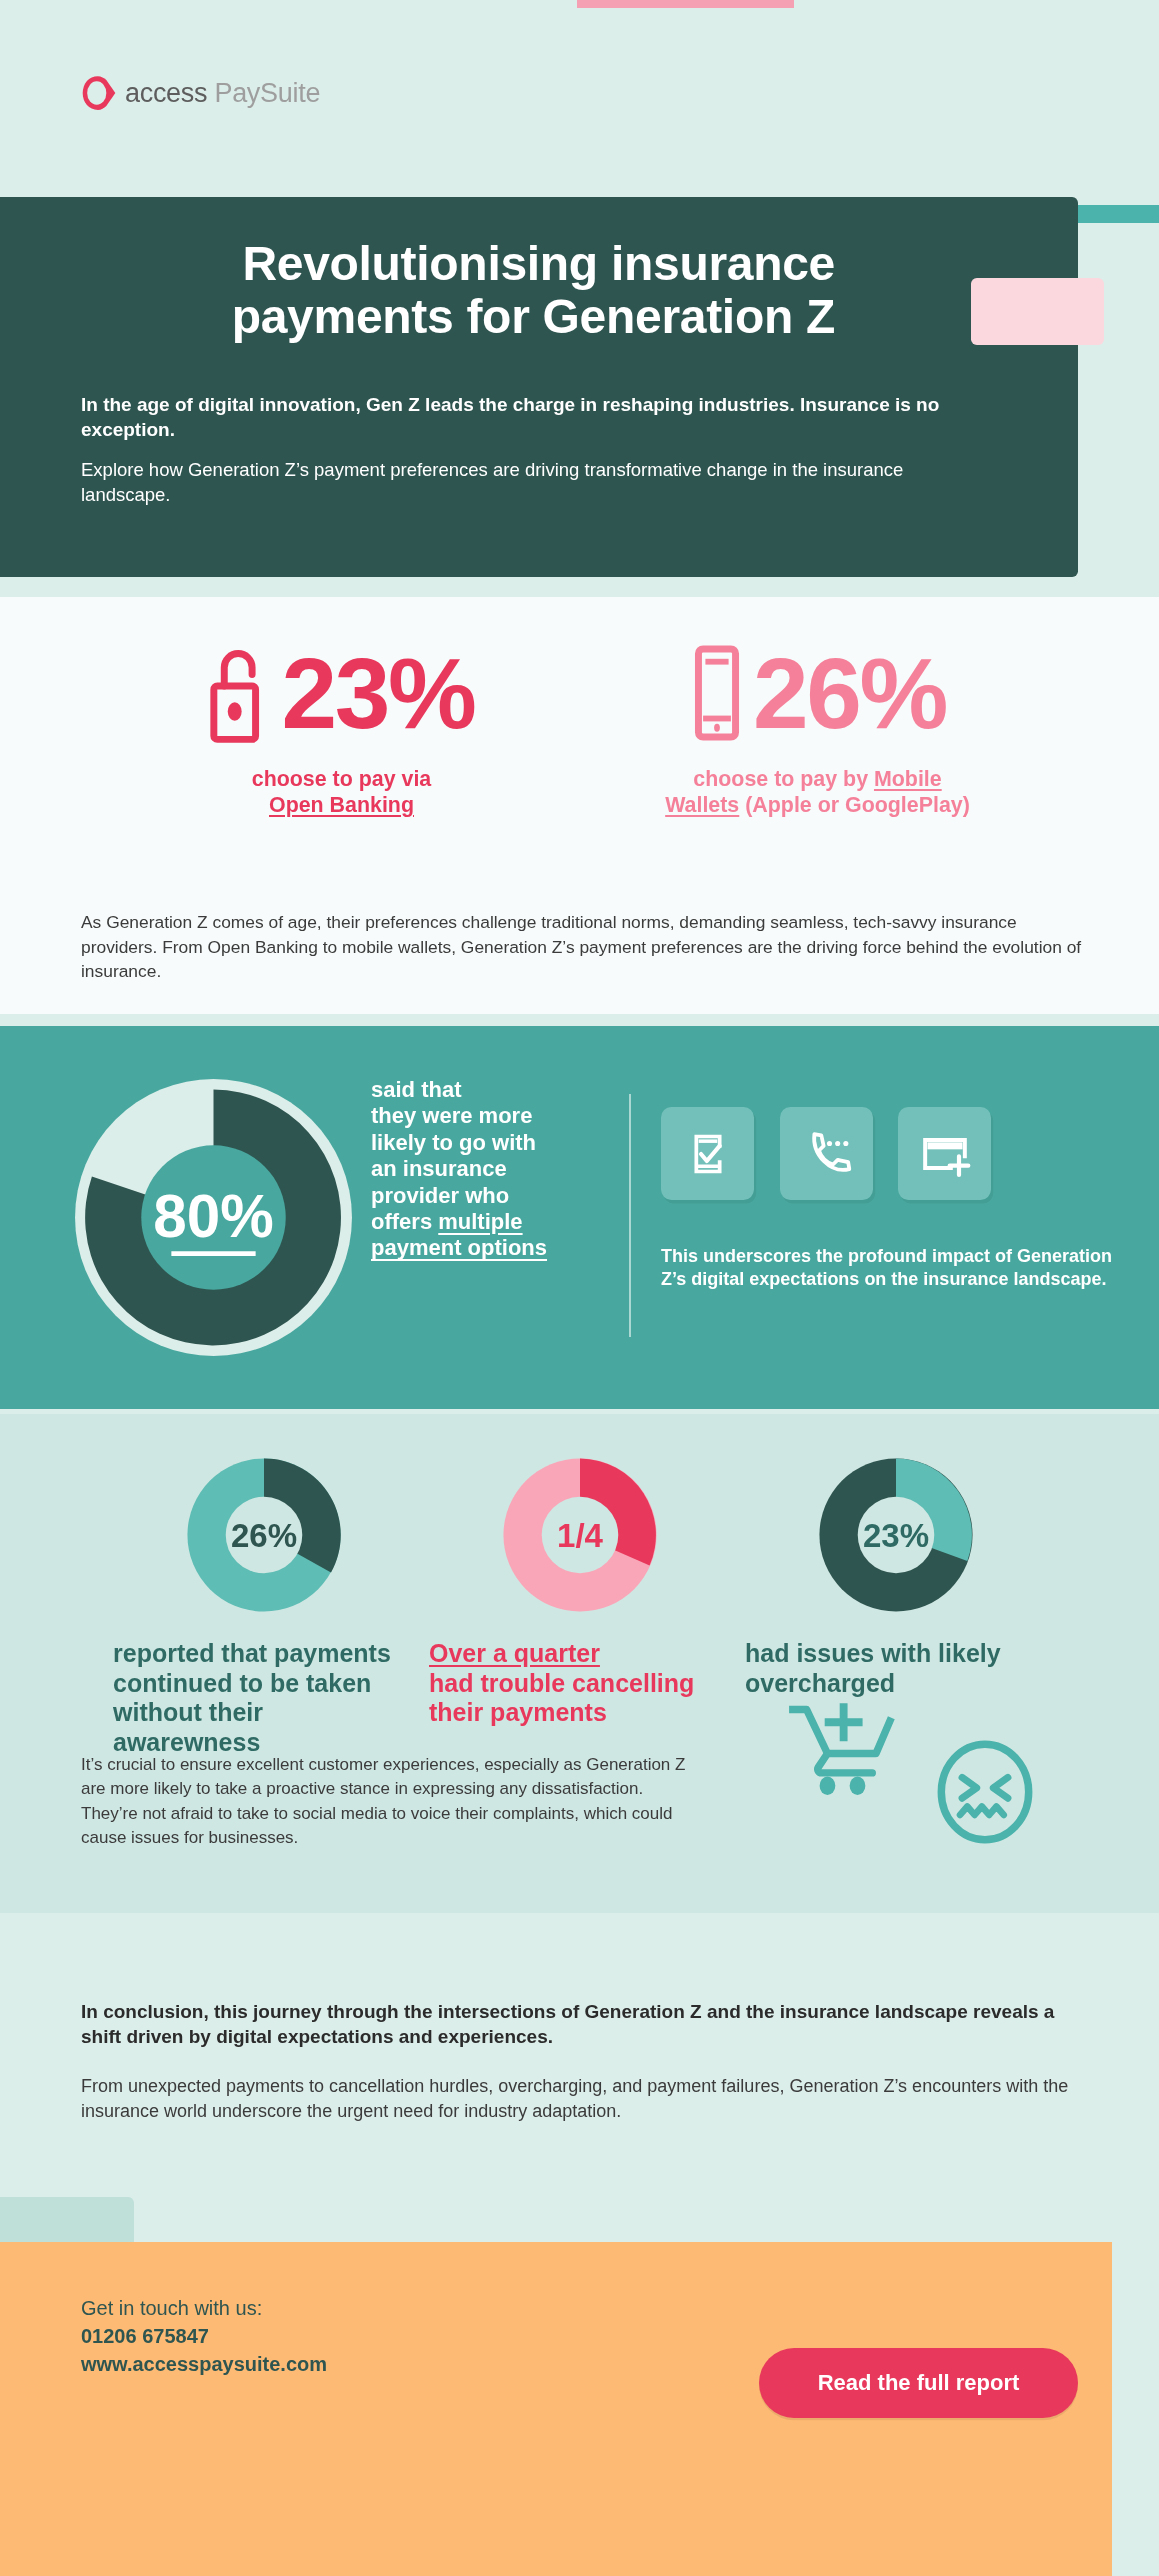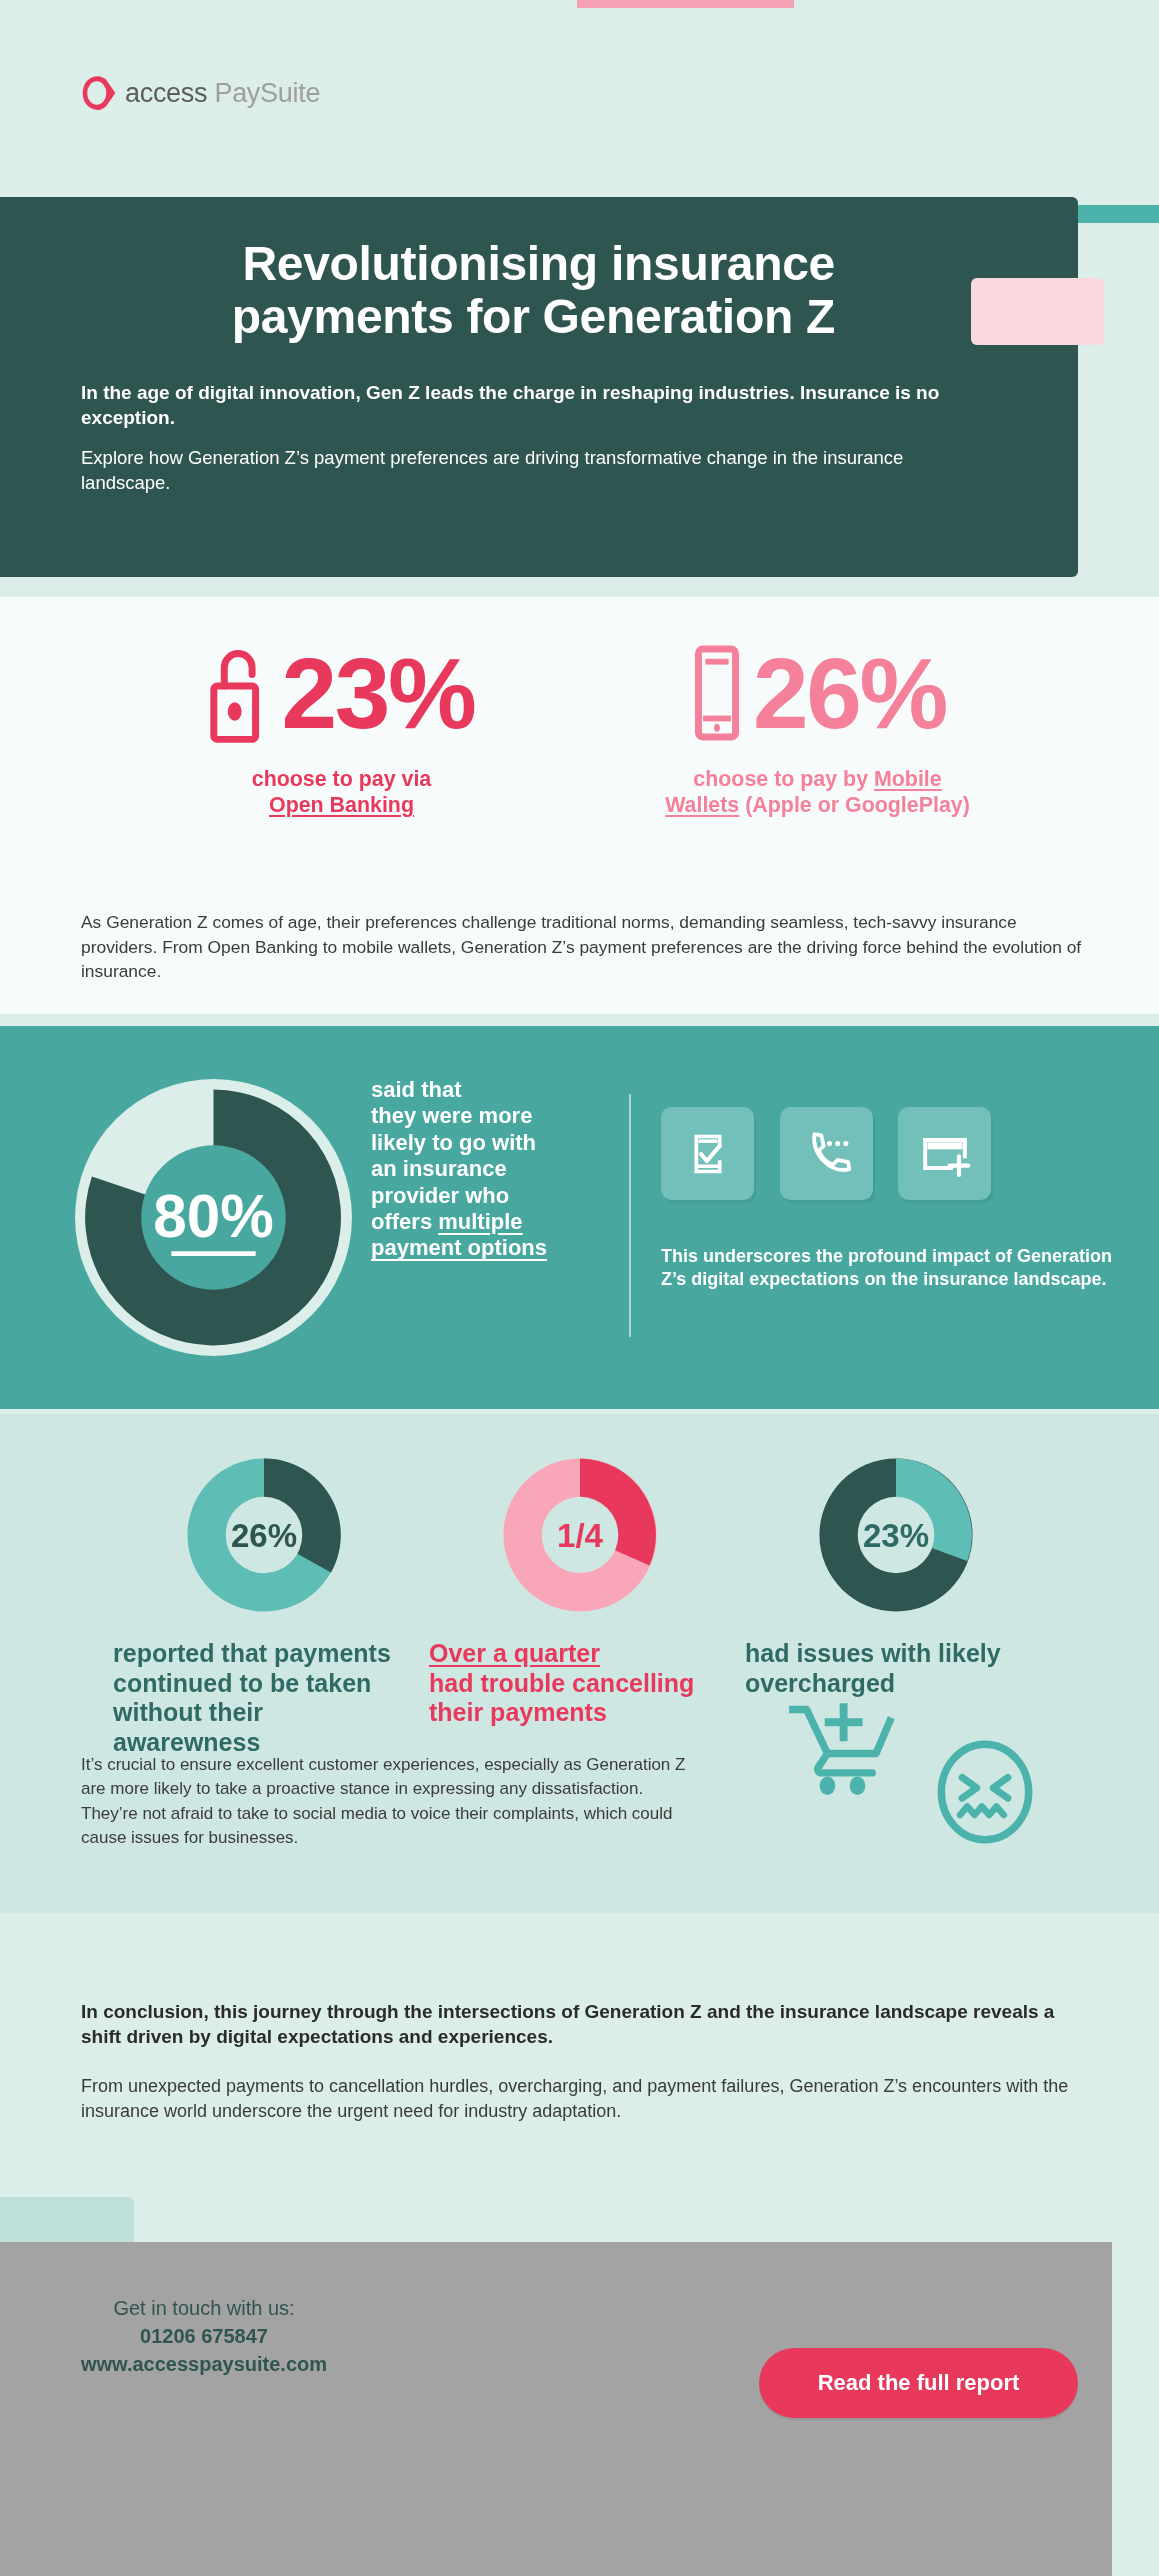--- a/index.html
+++ b/index.html
@@ -47,21 +47,21 @@
     position: absolute; left: 0; top: 197px; width: 1078px; height: 380px;
     background: #2f5550; border-radius: 0 5.8px 5.8px 0;
     padding: 41px 81px 0 81px;
   }
   .header-title {
     color: #ffffff; font-size: 48px; font-weight: 700; line-height: 1.10;
     letter-spacing: -0.3px; max-width: 754px; text-align: right;
   }
   .header-lead {
     color: #ffffff; font-size: 19px; font-weight: 700; line-height: 1.33;
-    margin-top: 36px; max-width: 985px;
+    margin-top: 48px; max-width: 985px;
   }
   .header-sub {
     color: #ffffff; font-size: 18.5px; font-weight: 400; line-height: 1.36;
     margin-top: 15px; max-width: 974px;
   }
 
   
   .stats-band {
     position: absolute; left: 0; top: 597px; width: 1159px; height: 417px;
     background: #f7fbfb;
@@ -158,22 +158,21 @@
     color: #2b2b2b; font-size: 19px; font-weight: 700; line-height: 1.34;
   }
   .concl-body {
     position: absolute; left: 81px; top: 145px; width: 1003px;
     color: #3b3b3b; font-size: 18px; line-height: 1.38;
   }
 
   
   .footer-band {
     position: absolute; left: 0; top: 2242px; width: 1112px; height: 334px;
-    background: #a3a3a3;
-    text-align: center;
+    background: #fdba74;
   }
   .contact {
     position: absolute; left: 81px; top: 52px;
     color: #2f5550;
   }
   .contact-lead { font-size: 20px; font-weight: 400; line-height: 1.40; }
   .contact-phone { font-size: 20px; font-weight: 700; line-height: 1.42; }
   .contact-url { font-size: 20px; font-weight: 700; line-height: 1.42; }
 
   .cta-btn {

